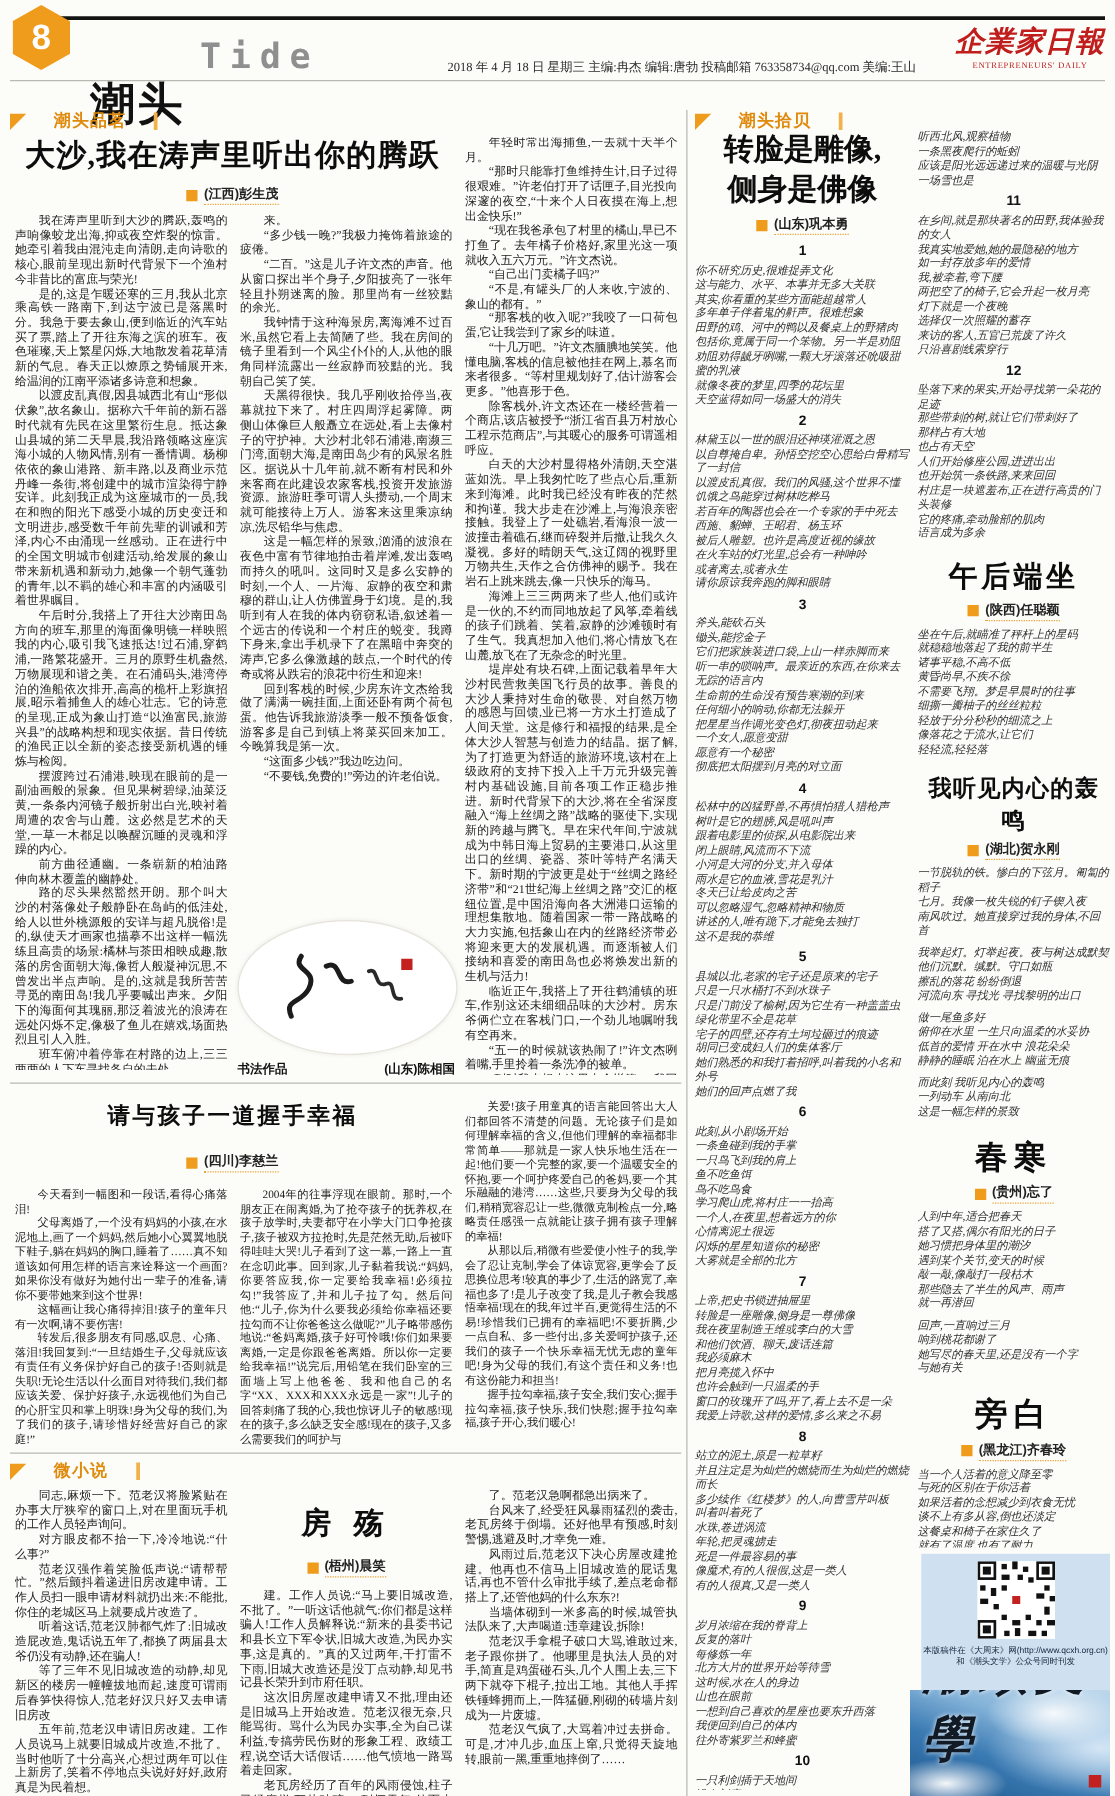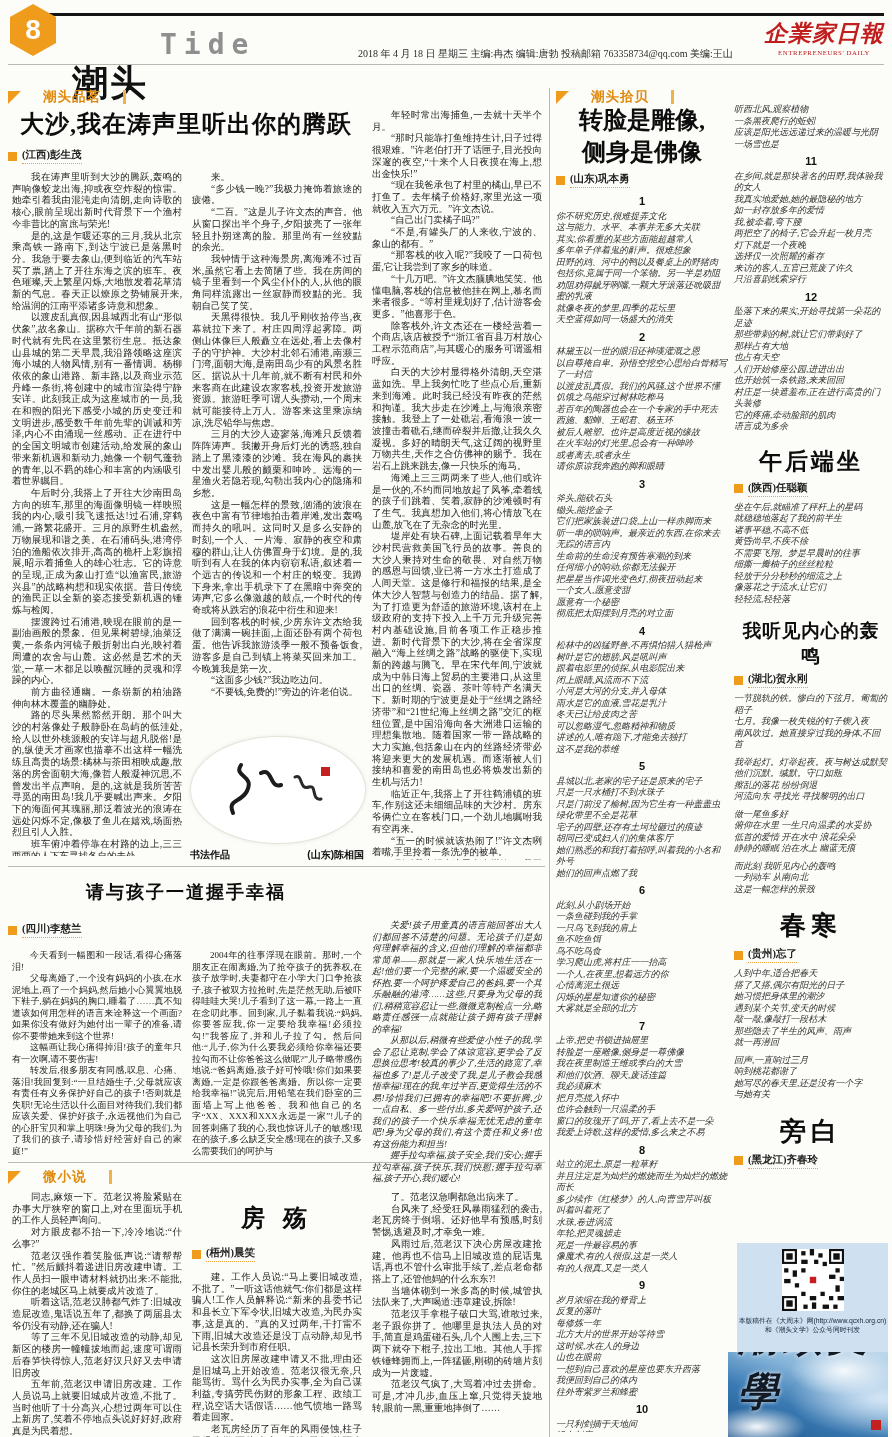--- a/index.html
+++ b/index.html
@@ -18,22 +18,22 @@
             font-style:italic;white-space:nowrap;}
   .masthead-en{color:#c01d1d;font-size:6.8px;letter-spacing:.6px;font-family:"Liberation Serif",serif;white-space:nowrap;}
   .grayrule{background:#b9b9b2;}
   
   .secflag{display:flex;align-items:center;gap:22px;}
   .flag-tri{width:0;height:0;border-top:13px solid #ef9c1c;border-right:13px solid transparent;}
   .seclabel{color:#e08a0c;font-weight:bold;font-size:13.5px;font-family:"Liberation Sans",sans-serif;letter-spacing:1px;}
   .secbar{width:3px;height:14px;background:#f2b24a;}
   
   .headline{font-weight:bold;color:#0d0d0d;text-align:center;font-family:"Liberation Serif",serif;}
-  .authorline{display:flex;align-items:center;gap:5px;
-              font-size:10.5px;font-weight:bold;color:#222;font-family:Liberation Serif, serif;}
+  .authorline{display:flex;justify-content:center;align-items:center;gap:5px;
+              font-size:10.5px;font-weight:bold;color:#222;font-family:Liberation Sans, sans-serif;}
   .authorline .sq{width:9px;height:9px;background:#ef9c1c;flex:0 0 auto;}
   .authorline .nm{border-bottom:1px dotted #eba53a;padding-bottom:1px;}
   
   .bodycol{font-size:9.5px;line-height:11.7px;text-align:justify;overflow:hidden;color:#232323;}
   .bodycol p{margin:0;text-indent:2em;}
   .densecol{font-size:9px;line-height:11.5px;}
   
   .kcol{font-size:9px;line-height:11.5px;font-style:italic;color:#303030;overflow:hidden;}
   .k-line{margin:0;}
   .sec-num{font-style:normal;font-family:"Liberation Sans",sans-serif;font-weight:bold;font-size:11px;
@@ -99,21 +99,20 @@
       <p>前方曲径通幽。一条崭新的柏油路伸向林木覆盖的幽静处。</p>
       <p>路的尽头果然豁然开朗。那个叫大沙的村落像处子般静卧在岛屿的低洼处,给人以世外桃源般的安详与超凡脱俗!是的,纵使天才画家也描摹不出这样一幅洗练且高贵的场景:橘林与茶田相映成趣,散落的房舍面朝大海,像哲人般凝神沉思,不曾发出半点声响。是的,这就是我所苦苦寻觅的南田岛!我几乎要喊出声来。夕阳下的海面何其瑰丽,那泛着波光的浪涛在远处闪烁不定,像极了鱼儿在嬉戏,场面热烈且引人入胜。</p>
       <p>班车俯冲着停靠在村路的边上,三三两两的人下车寻找各自的去处。</p>
     </div>
   <div class="abs bodycol" style="left:192px;top:172px;width:170px;height:558px;">
       <p>来。</p>
       <p>“多少钱一晚?”我极力掩饰着旅途的疲倦。</p>
       <p>“二百。”这是儿子许文杰的声音。他从窗口探出半个身子,夕阳披亮了一张年轻且扑朔迷离的脸。那里尚有一丝狡黠的余光。</p>
       <p>我钟情于这种海景房,离海滩不过百米,虽然它看上去简陋了些。我在房间的镜子里看到一个风尘仆仆的人,从他的眼角同样流露出一丝寂静而狡黠的光。我朝自己笑了笑。</p>
       <p>天黑得很快。我几乎刚收拾停当,夜幕就拉下来了。村庄四周浮起雾障。两侧山体像巨人般矗立在远处,看上去像村子的守护神。大沙村北邻石浦港,南濒三门湾,面朝大海,是南田岛少有的风景名胜区。据说从十几年前,就不断有村民和外来客商在此建设农家客栈,投资开发旅游资源。旅游旺季可谓人头攒动,一个周末就可能接待上万人。游客来这里乘凉纳凉,洗尽铅华与焦虑。</p>
-      <p>三月的大沙人迹寥落,海滩只反馈着阵阵涛声。我撇开身后灯光的诱惑,独自踏上了黑漆漆的沙滩。我在海风的裹挟中发出婴儿般的颤栗和呻吟。远海的一星渔火若隐若现,勾勒出我内心的隐痛和乡愁。</p>
       <p>这是一幅怎样的景致,汹涌的波浪在夜色中富有节律地拍击着岸滩,发出轰鸣而持久的吼叫。这同时又是多么安静的时刻,一个人、一片海、寂静的夜空和肃穆的群山,让人仿佛置身于幻境。是的,我听到有人在我的体内窃窃私语,叙述着一个远古的传说和一个村庄的蜕变。我蹲下身来,拿出手机录下了在黑暗中奔突的涛声,它多么像激越的鼓点,一个时代的传奇或将从跌宕的浪花中衍生和迎来!</p>
       <p>回到客栈的时候,少房东许文杰给我做了满满一碗挂面,上面还卧有两个荷包蛋。他告诉我旅游淡季一般不预备饭食,游客多是自己到镇上将菜买回来加工。今晚算我是第一次。</p>
       <p>“这面多少钱?”我边吃边问。</p>
       <p>“不要钱,免费的!”旁边的许老伯说。</p>
     </div>
 
   <div class="abs artwork" style="left:190px;top:736px;width:174px;height:106px;">
     <svg width="150" height="86" viewBox="0 0 150 86">
       <path d="M38 18 C30 30, 52 28, 44 44 C38 56, 24 52, 30 66 M58 26 C70 20, 66 42, 78 38" stroke="#1c1c1c" stroke-width="4" fill="none" stroke-linecap="round"></path>
       <path d="M92 30 C100 26, 96 44, 106 40 C114 37, 108 54, 118 52" stroke="#2a2a2a" stroke-width="3" fill="none" stroke-linecap="round"></path>
@@ -151,21 +150,21 @@
   </div>
   <div class="abs bodycol densecol" style="left:12px;top:950px;width:170px;height:208px;">
       <p>今天看到一幅图和一段话,看得心痛落泪!</p>
       <p>父母离婚了,一个没有妈妈的小孩,在水泥地上,画了一个妈妈,然后她小心翼翼地脱下鞋子,躺在妈妈的胸口,睡着了……真不知道该如何用怎样的语言来诠释这一个画面?如果你没有做好为她付出一辈子的准备,请你不要带她来到这个世界!</p>
       <p>这幅画让我心痛得掉泪!孩子的童年只有一次啊,请不要伤害!</p>
       <p>转发后,很多朋友有同感,叹息、心痛、落泪!我回复到:“一旦结婚生子,父母就应该有责任有义务保护好自己的孩子!否则就是失职!无论生活以什么面目对待我们,我们都应该关爱、保护好孩子,永远视他们为自己的心肝宝贝和掌上明珠!身为父母的我们,为了我们的孩子,请珍惜好经营好自己的家庭!”</p>
     </div>
   <div class="abs bodycol densecol" style="left:192px;top:950px;width:170px;height:208px;">
       <p>2004年的往事浮现在眼前。那时,一个朋友正在闹离婚,为了抢夺孩子的抚养权,在孩子放学时,夫妻都守在小学大门口争抢孩子,孩子被双方拉抢时,先是茫然无助,后被吓得哇哇大哭!儿子看到了这一幕,一路上一直在念叨此事。回到家,儿子黏着我说:“妈妈,你要答应我,你一定要给我幸福!必须拉勾!”我答应了,并和儿子拉了勾。然后问他:“儿子,你为什么要我必须给你幸福还要拉勾而不让你爸爸这么做呢?”儿子略带感伤地说:“爸妈离婚,孩子好可怜哦!你们如果要离婚,一定是你跟爸爸离婚。所以你一定要给我幸福!”说完后,用铅笔在我们卧室的三面墙上写上他爸爸、我和他自己的名字“XX、XXX和XXX永远是一家”!儿子的回答刺痛了我的心,我也惊讶儿子的敏感!现在的孩子,多么缺乏安全感!现在的孩子,又多么需要我们的呵护与</p>
     </div>
-  <div class="abs bodycol densecol" style="left:372px;top:920px;width:170px;height:278px;font-style:italic;">
+  <div class="abs bodycol densecol" style="left:372px;top:880px;width:170px;height:278px;">
       <p>关爱!孩子用童真的语言能回答出大人们都回答不清楚的问题。无论孩子们是如何理解幸福的含义,但他们理解的幸福都非常简单——那就是一家人快乐地生活在一起!他们要一个完整的家,要一个温暖安全的怀抱,要一个呵护疼爱自己的爸妈,要一个其乐融融的港湾……这些,只要身为父母的我们,稍稍宽容忍让一些,微微克制检点一分,略略责任感强一点就能让孩子拥有孩子理解的幸福!</p>
       <p>从那以后,稍微有些爱使小性子的我,学会了忍让克制,学会了体谅宽容,更学会了反思换位思考!较真的事少了,生活的路宽了,幸福也多了!是儿子改变了我,是儿子教会我感悟幸福!现在的我,年过半百,更觉得生活的不易!珍惜我们已拥有的幸福吧!不要折腾,少一点自私、多一些付出,多关爱呵护孩子,还我们的孩子一个快乐幸福无忧无虑的童年吧!身为父母的我们,有这个责任和义务!也有这份能力和担当!</p>
       <p>握手拉勾幸福,孩子安全,我们安心;握手拉勾幸福,孩子快乐,我们快慰;握手拉勾幸福,孩子开心,我们暖心!</p>
     </div>
 
   <div class="abs grayrule" style="left:8px;top:1162px;width:537px;height:1px;"></div>
 
   <div class="abs secflag" style="left:8px;top:1168px;">
     <span class="flag-tri"></span>
     <span class="seclabel">微小说</span>
@@ -413,20 +412,28 @@
           <div class="k-line">与她有关</div>
         </div>
     </div>
 
     <div>
       <div class="poem-title" style="font-size:26px;letter-spacing:5px;">旁白</div>
       <div class="authorline poem-author">
         <span class="sq"></span>
         <span class="nm">(黑龙江)齐春玲</span>
       </div>
+      <div class="kcol">
+          <div class="k-line">当一个人活着的意义降至零</div>
+          <div class="k-line">与死的区别在于你活着</div>
+          <div class="k-line">如果活着的念想减少到衣食无忧</div>
+          <div class="k-line">谈不上有多从容,倒也还淡定</div>
+          <div class="k-line">这餐桌和椅子在家住久了</div>
+          <div class="k-line">就有了温度,也有了耐力</div>
+        </div>
     </div>
   </div>
 
   <div class="abs qrbox" style="left:737px;top:1243px;width:151px;height:105px;">
     <svg width="62" height="62" viewBox="0 0 29 29" style="background:#fff">
       <rect width="29" height="29" fill="#fff"></rect>
       <g fill="#111">
         <rect x="0" y="0" width="7" height="7"></rect>
           <rect x="22" y="0" width="7" height="7"></rect>
           <rect x="0" y="22" width="7" height="7"></rect>

